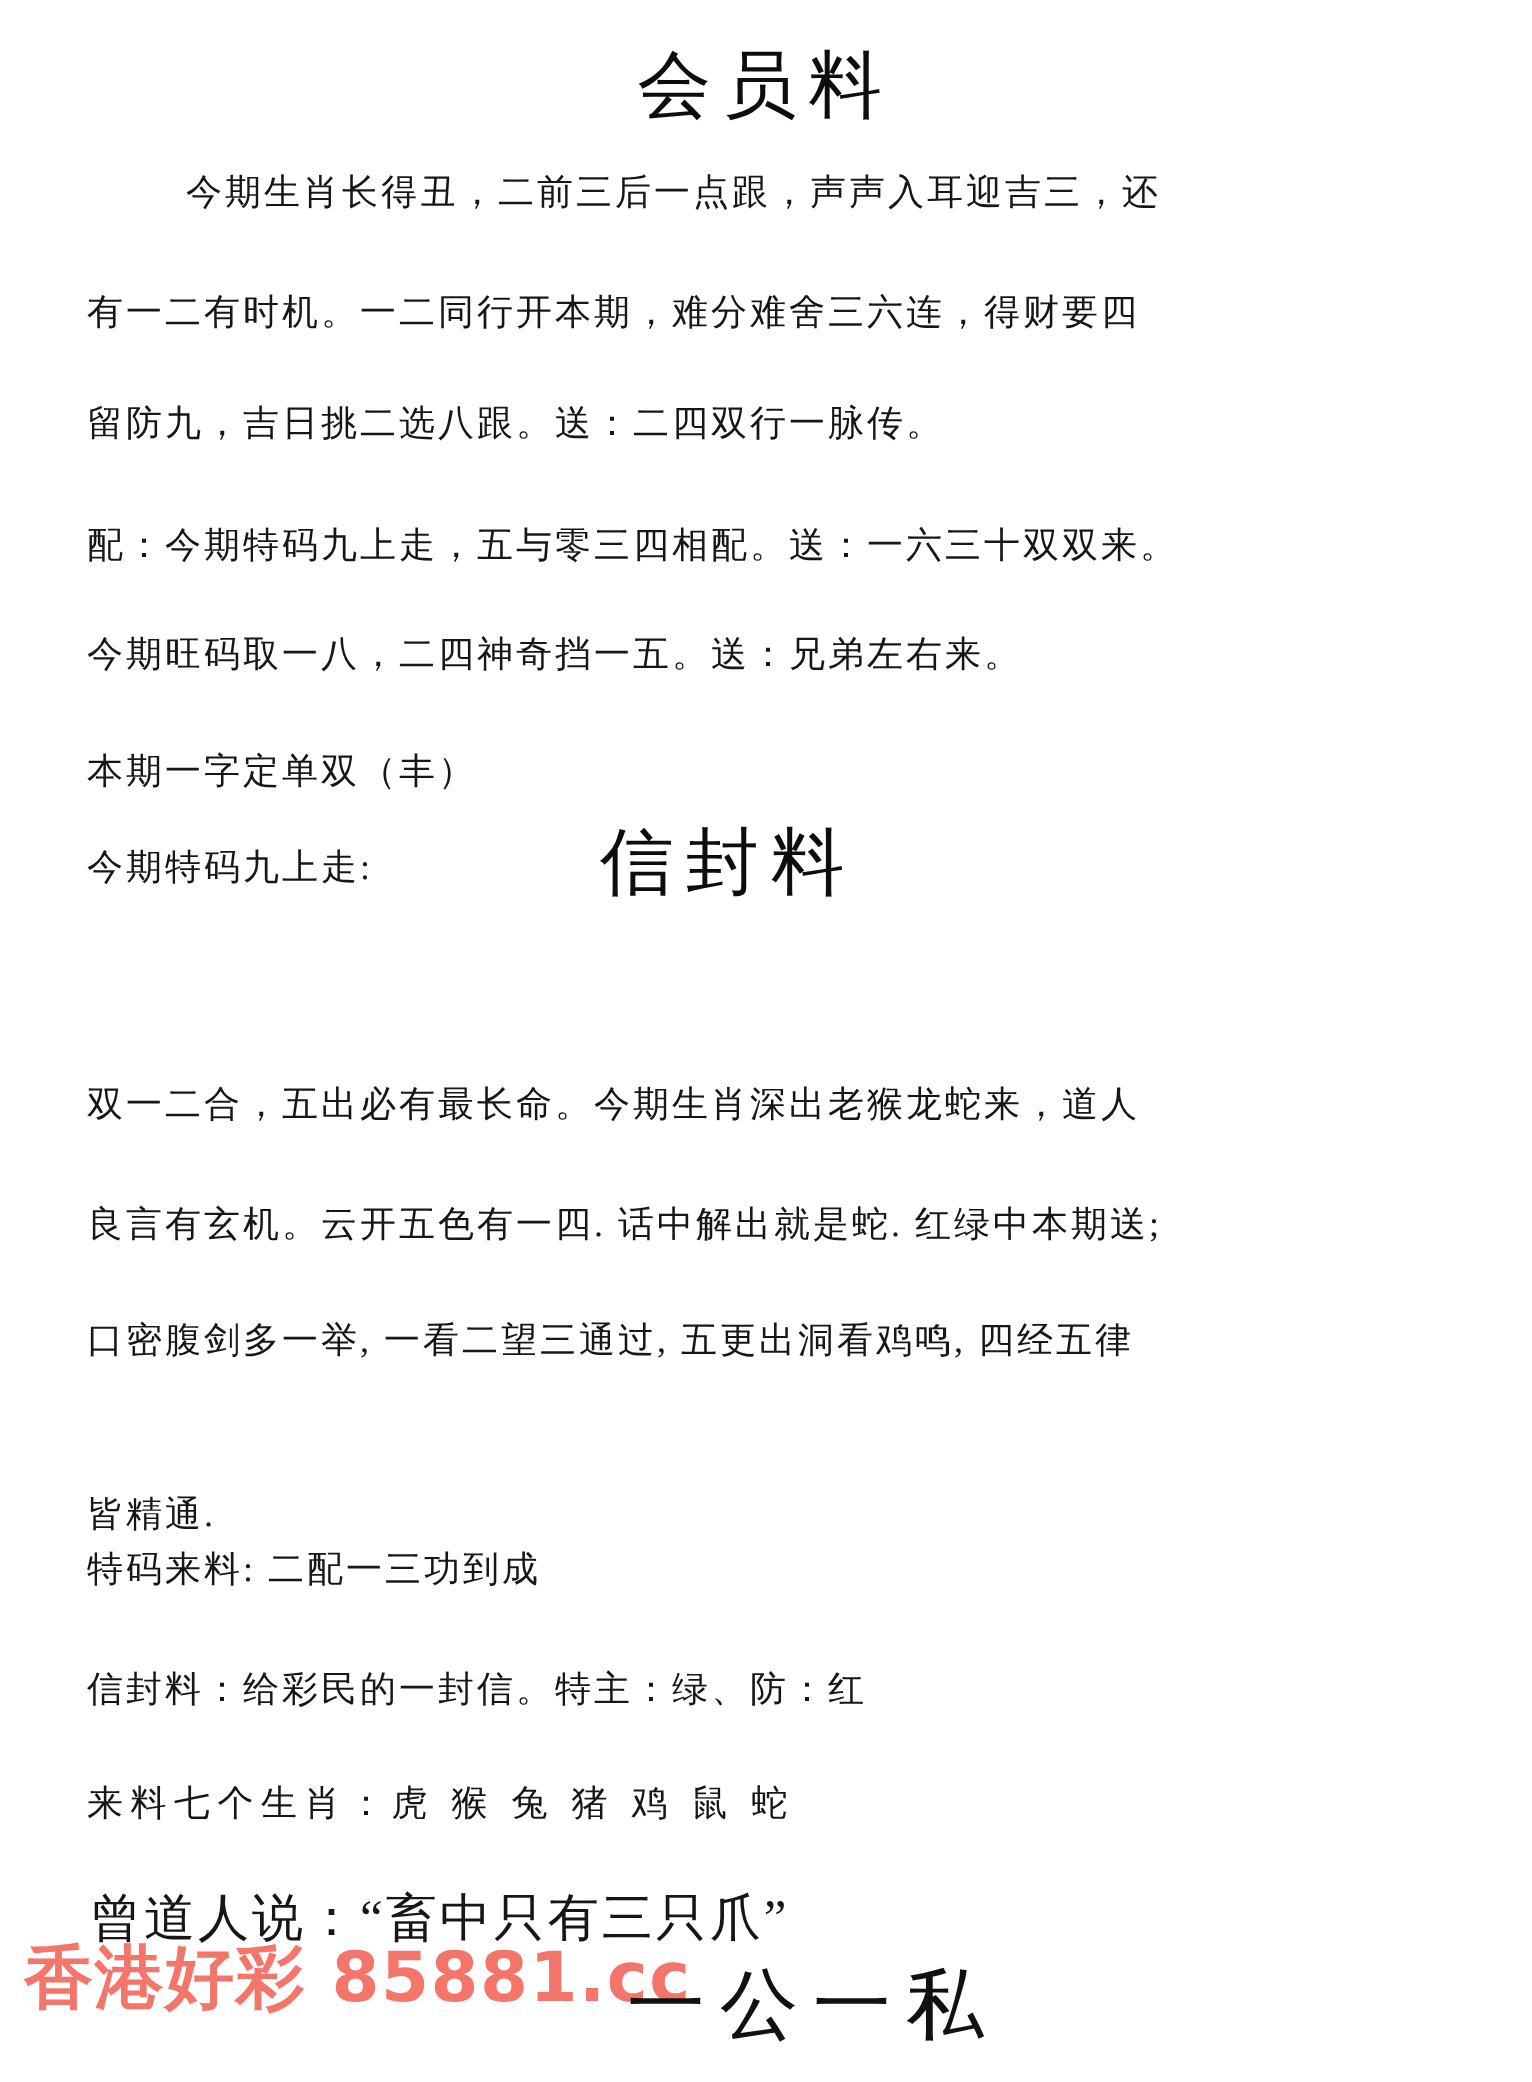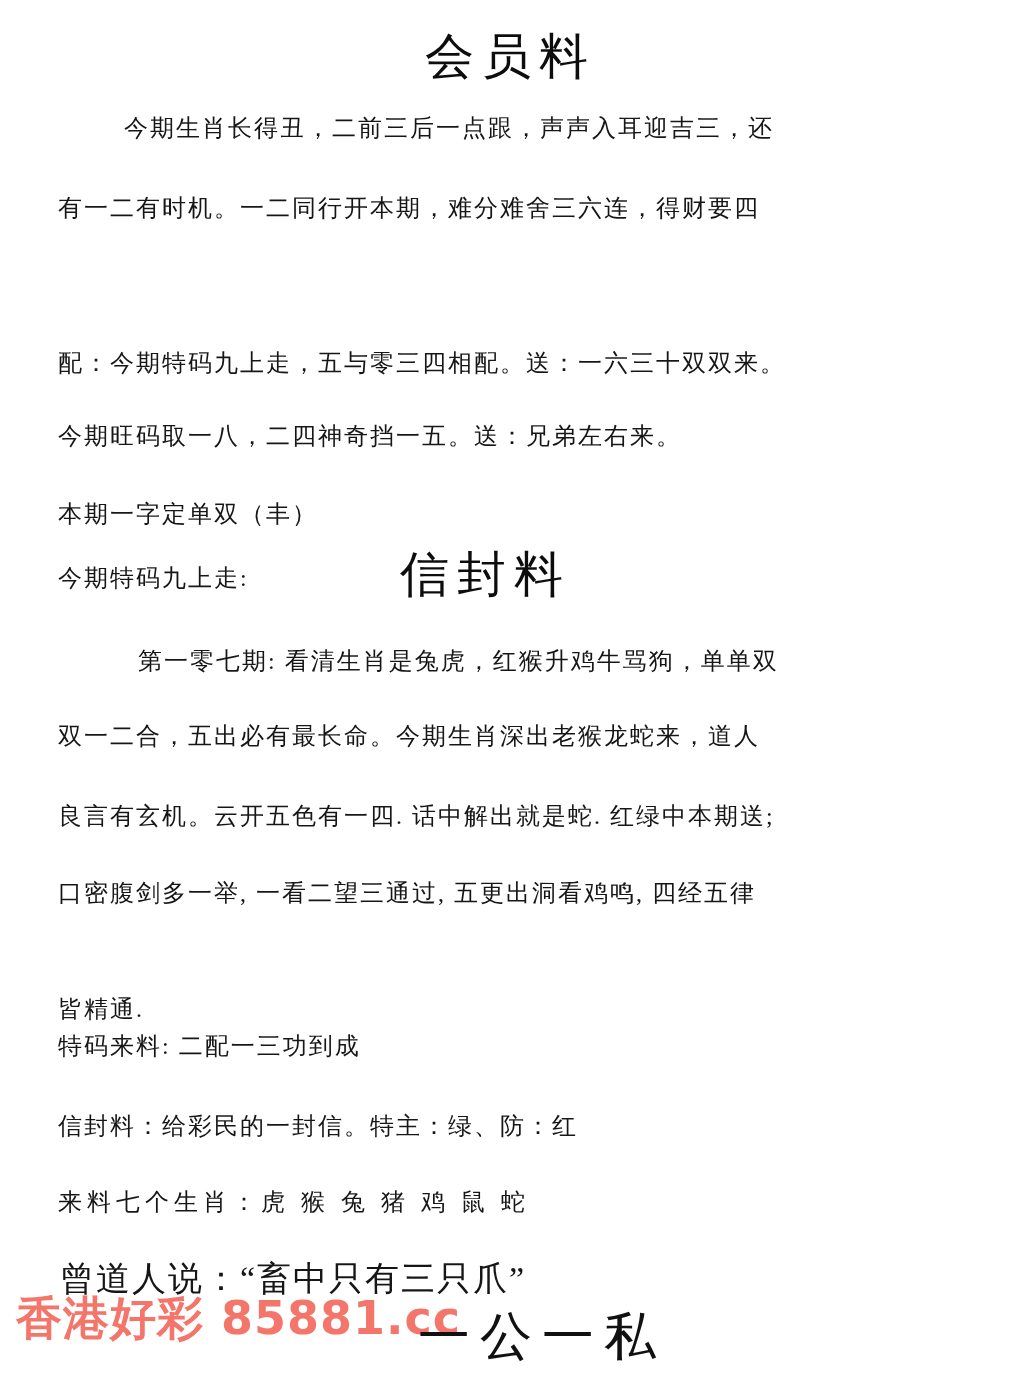--- a/index.html
+++ b/index.html
@@ -82,29 +82,29 @@
 </style>
 </head>
 <body>
 
 <div class="page">
 
   <div class="big-title member-title">会员料</div>
 
   <div class="doc-line m-line-0">今期生肖长得丑，二前三后一点跟，声声入耳迎吉三，还</div>
   <div class="doc-line m-line-1">有一二有时机。一二同行开本期，难分难舍三六连，得财要四</div>
+  <div class="doc-line m-line-2">留防九，吉日挑二选八跟。送：二四双行一脉传。</div>
   <div class="doc-line m-line-3">配：今期特码九上走，五与零三四相配。送：一六三十双双来。</div>
   <div class="doc-line m-line-4">今期旺码取一八，二四神奇挡一五。送：兄弟左右来。</div>
   <div class="doc-line m-line-5">本期一字定单双（丰）</div>
 
   <div class="doc-line envelope-intro">今期特码九上走:</div>
 
   <div class="big-title envelope-title">信封料</div>
 
-  <div class="doc-line e-line-0">第一零七期: 看清生肖是兔虎，红猴升鸡牛骂狗，单单双</div>
   <div class="doc-line e-line-1">双一二合，五出必有最长命。今期生肖深出老猴龙蛇来，道人</div>
   <div class="doc-line e-line-2">良言有玄机。云开五色有一四. 话中解出就是蛇. 红绿中本期送;</div>
   <div class="doc-line e-line-3">口密腹剑多一举, 一看二望三通过, 五更出洞看鸡鸣, 四经五律</div>
   <div class="doc-line e-line-4">皆精通.</div>
   <div class="doc-line e-line-5">特码来料: 二配一三功到成</div>
   <div class="doc-line e-line-6">信封料：给彩民的一封信。特主：绿、防：红</div>
   <div class="doc-line e-line-7">来料七个生肖：虎 猴 兔 猪 鸡 鼠 蛇</div>
   <div class="doc-line e-line-8">曾道人说：“畜中只有三只爪”</div>
 
   <div class="watermark">

